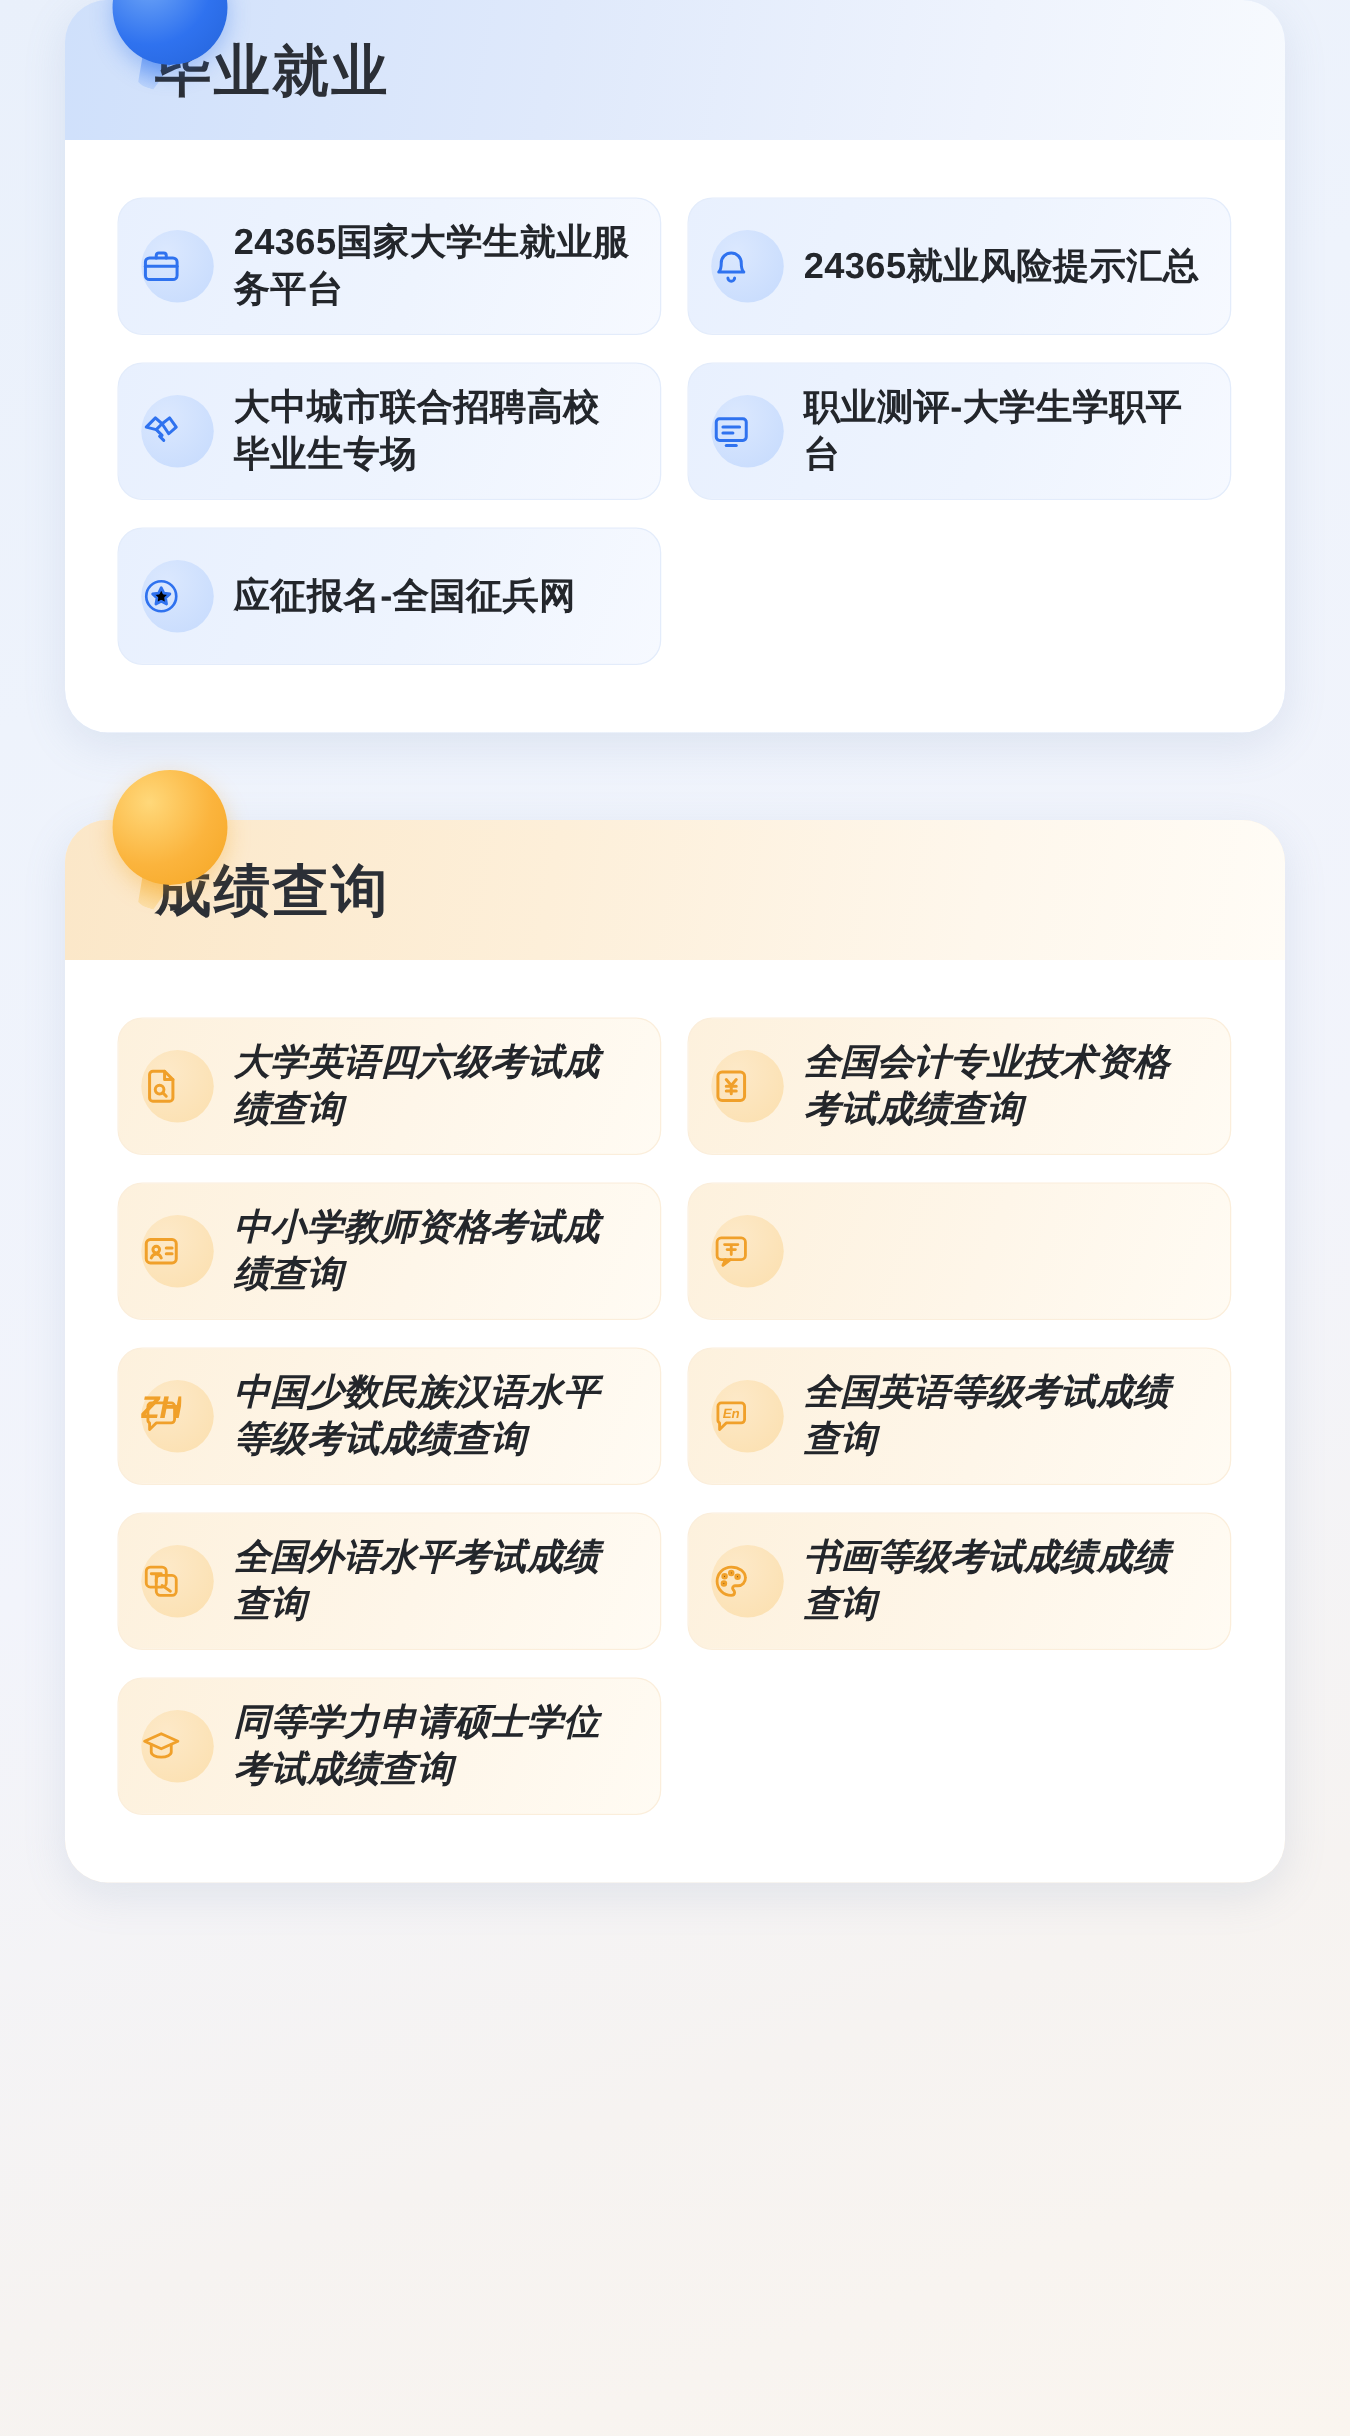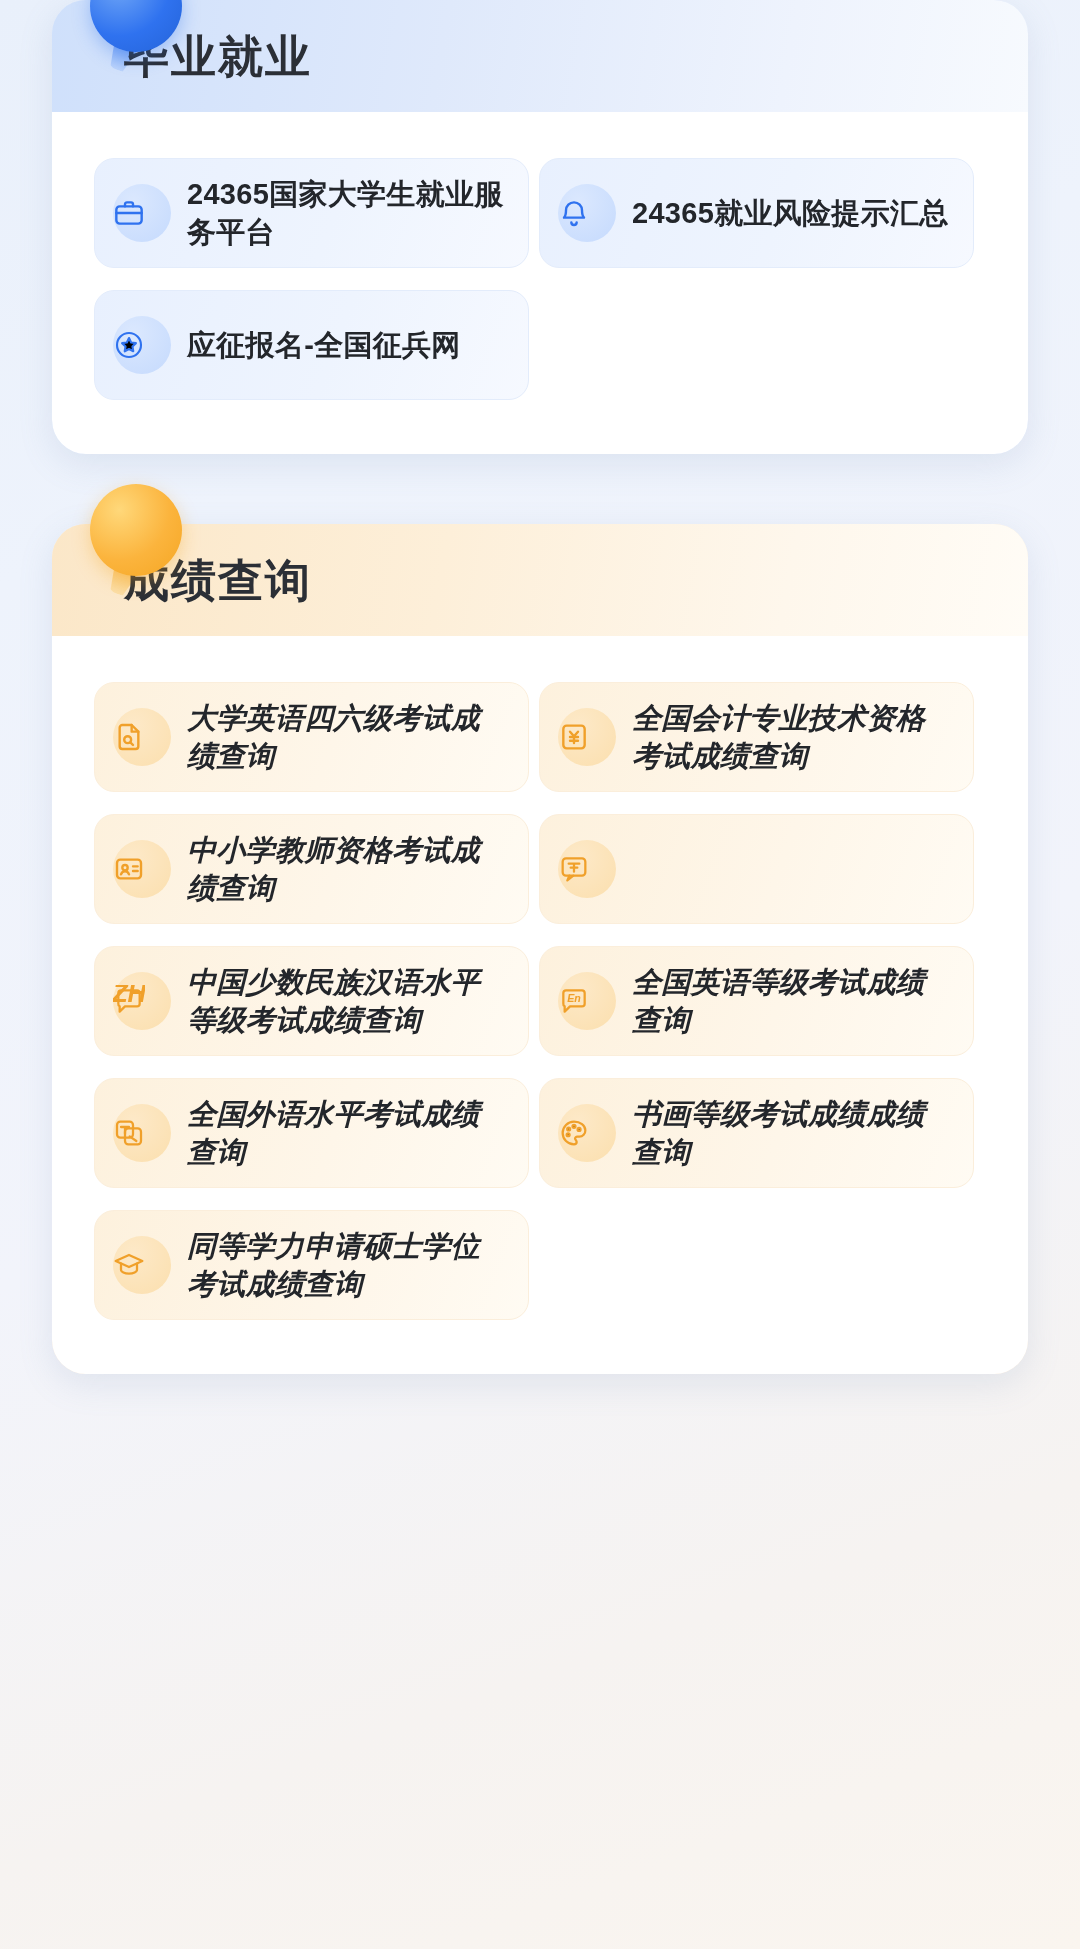--- a/index.html
+++ b/index.html
@@ -120,21 +120,21 @@
   }
   .deco-stem.orange {
     background: linear-gradient(180deg, #f8b444 0%, #fbdfa9 100%);
     clip-path: polygon(0 0, 100% 0, 58% 100%, 20% 100%);
   }
 
   
   .grid {
     display: flex;
     flex-wrap: wrap;
-    gap: 22px 10px;
+    gap: 22px 21px;
   }
 
   .item {
     width: calc(50% - 11px);
     box-sizing: border-box;
     min-height: 110px;
     border-radius: 20px;
     display: flex;
     align-items: center;
     padding: 14px 20px 14px 18px;
@@ -226,21 +226,41 @@
           <div class="item">
             <span class="item-icon">
               <svg viewBox="0 0 24 24" stroke-width="1.8" stroke-linecap="round" stroke-linejoin="round">
                 <path d="M6 10a6 6 0 1 1 12 0c0 4 1.5 5.5 1.5 5.5h-15S6 14 6 10z"></path>
                 <path d="M10 19a2 2 0 0 0 4 0"></path>
               </svg>
             </span>
             <span class="item-label">24365就业风险提示汇总</span>
           </div>
 
-
+          <div class="item">
+            <span class="item-icon">
+              <svg viewBox="0 0 24 24" stroke-width="1.8" stroke-linecap="round" stroke-linejoin="round">
+                <path d="M3 9.5 8.5 4l4 3.5L9 11z"></path>
+                <path d="M12.5 7.5 17 4l4 5.5-4.5 4z"></path>
+                <path d="M9 11l3.5 3.5M11 15l2.5 2.5"></path>
+              </svg>
+            </span>
+            <span class="item-label">大中城市联合招聘高校毕业生专场</span>
+          </div>
+
+          <div class="item">
+            <span class="item-icon">
+              <svg viewBox="0 0 24 24" stroke-width="1.8" stroke-linecap="round" stroke-linejoin="round">
+                <rect x="3" y="4.5" width="18" height="13" rx="2"></rect>
+                <path d="M7 9.5h10M7 13h6"></path>
+                <path d="M9 20.5h6"></path>
+              </svg>
+            </span>
+            <span class="item-label">职业测评-大学生学职平台</span>
+          </div>
 
           <div class="item">
             <span class="item-icon">
               <svg viewBox="0 0 24 24" stroke-width="1.6" stroke-linecap="round" stroke-linejoin="round">
                 <circle cx="12" cy="12" r="9"></circle>
                 <path d="M12 6.8l1.6 3.3 3.6.5-2.6 2.5.6 3.6-3.2-1.7-3.2 1.7.6-3.6-2.6-2.5 3.6-.5z" fill="currentColor"></path>
               </svg>
             </span>
             <span class="item-label">应征报名-全国征兵网</span>
           </div>

